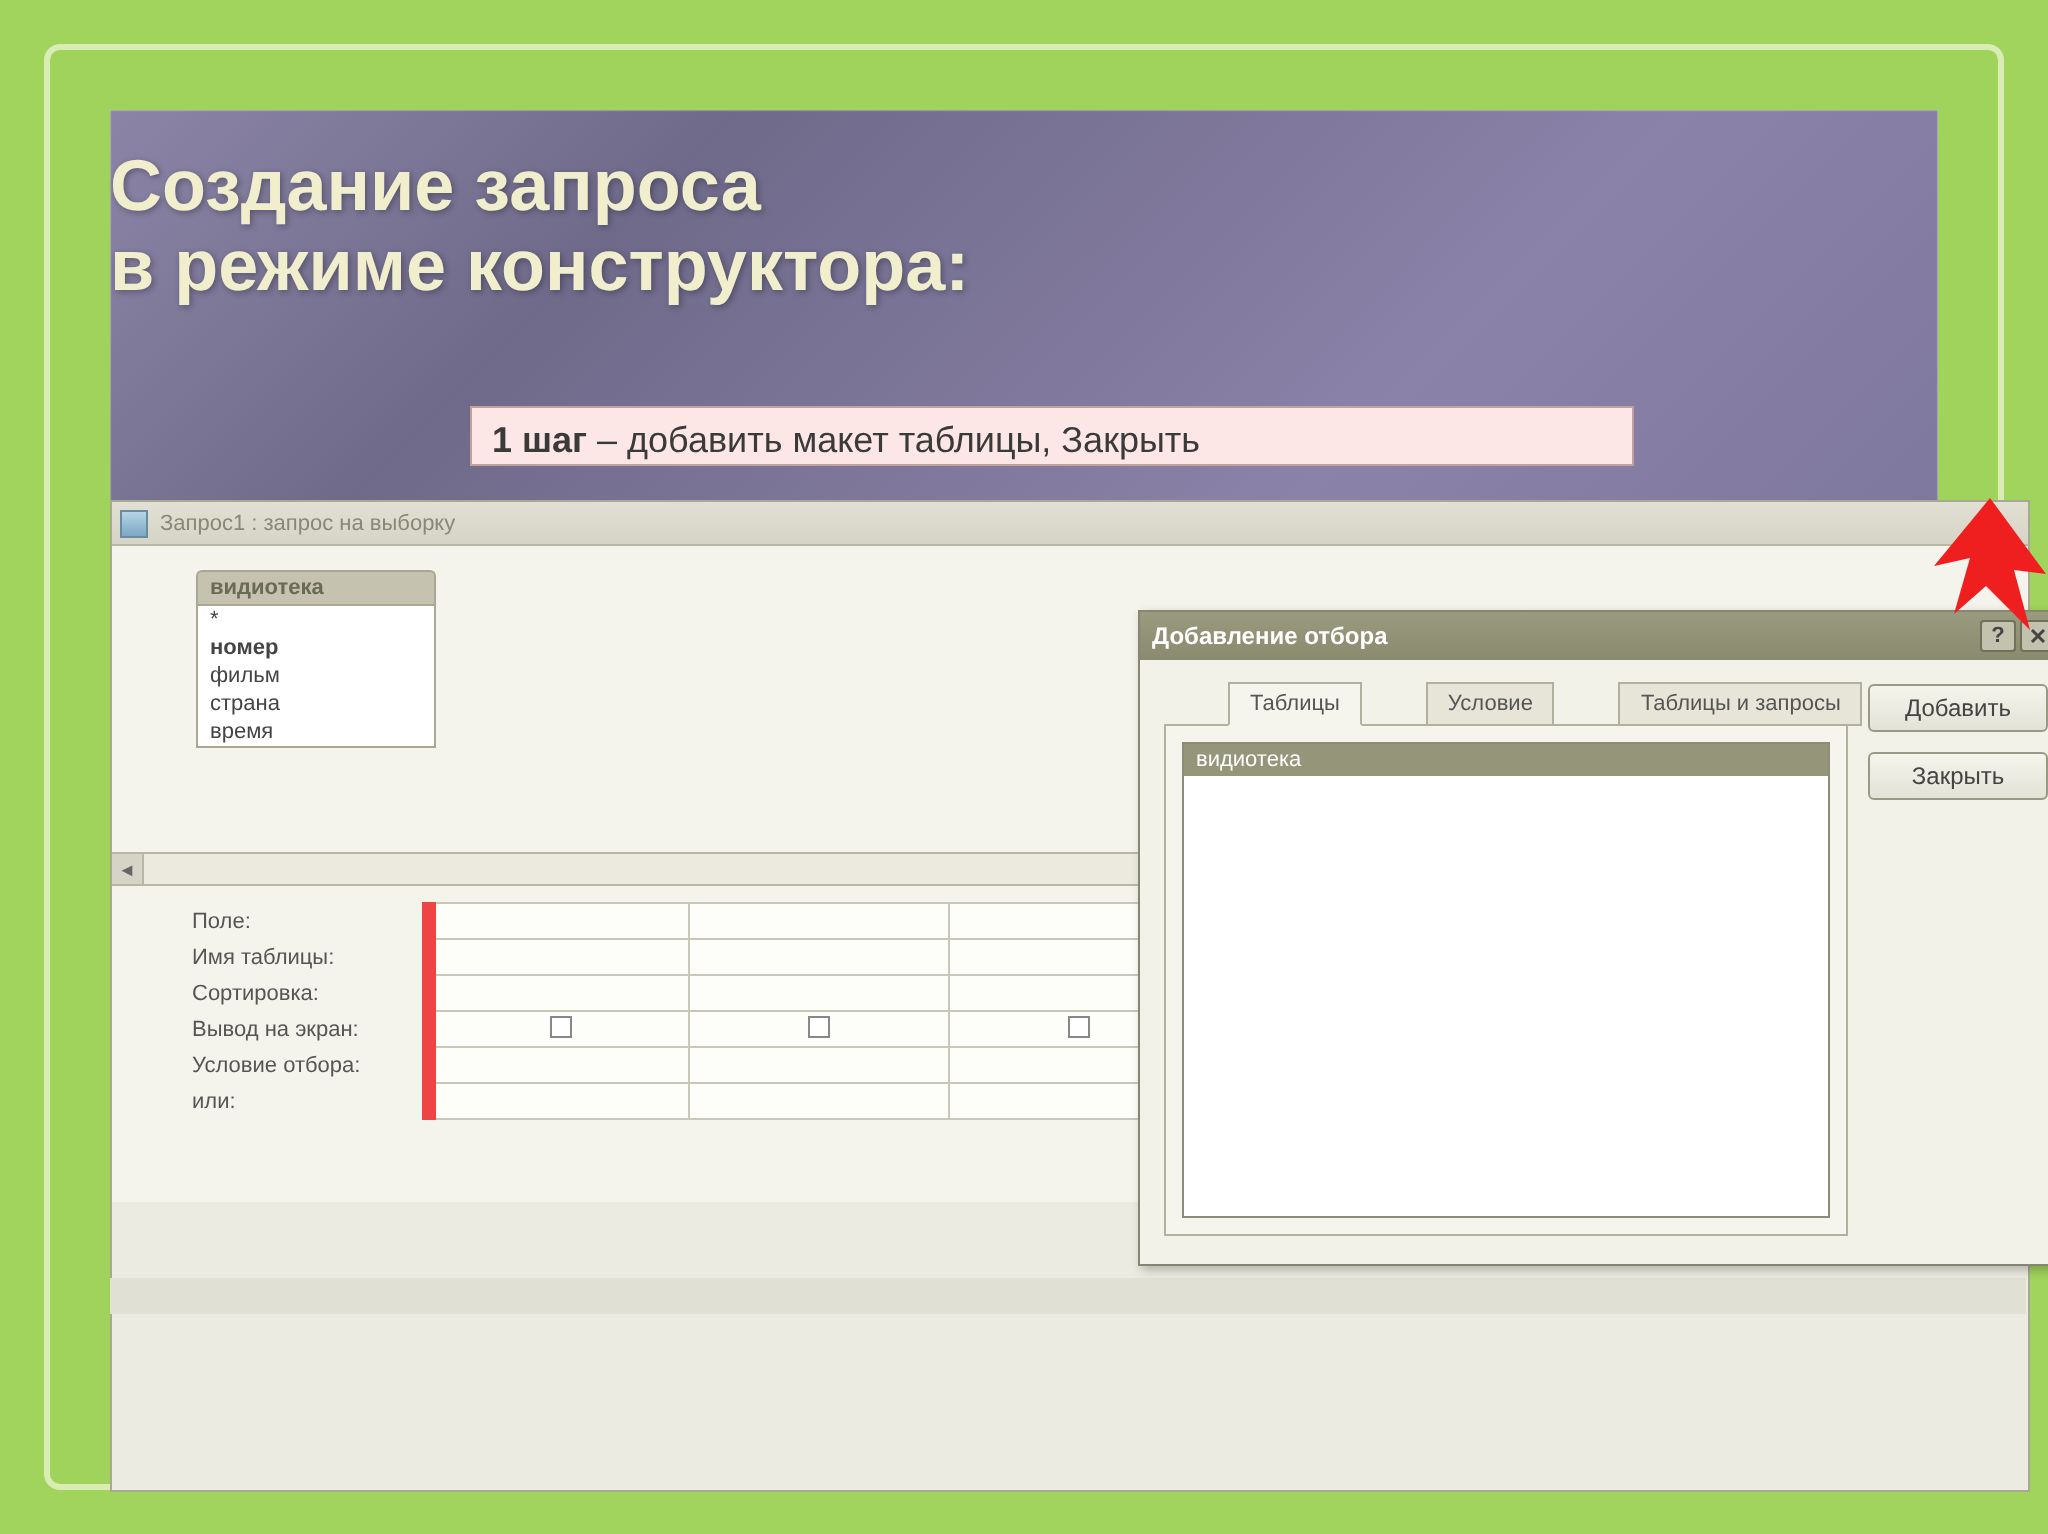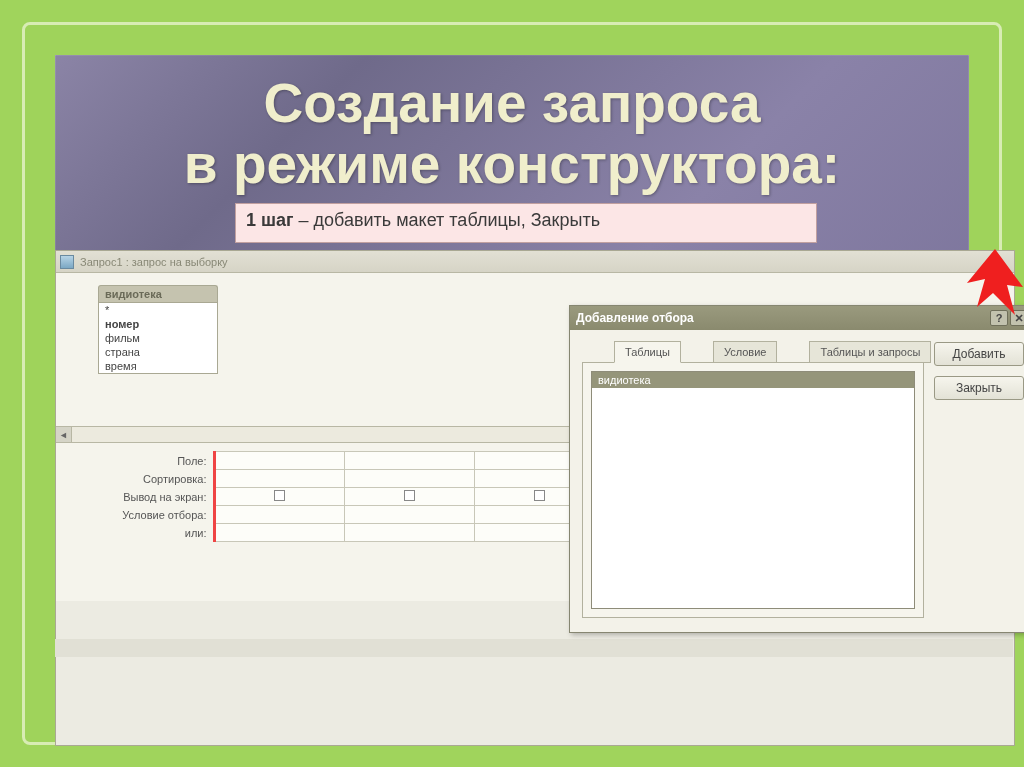--- a/index.html
+++ b/index.html
@@ -17,32 +17,32 @@
   border: 3px solid #d8ecb4;
   border-radius: 8px;
 }
 .inner-panel {
   position: absolute;
   left: 30px; top: 30px; right: 30px; bottom: 30px;
   background: linear-gradient(135deg, #8b84a6 0%, #6f6a8a 20%, #8a82a8 50%, #7a739a 80%, #8e87ac 100%);
   box-shadow: inset 0 0 1px #fff;
 }
 .title-block {
-  text-align: center;
+  text-align: left;
   padding-top: 18px;
   color: #f0eecc;
-  font-size: 55px;
+  font-size: 36px;
   font-weight: bold;
   line-height: 1.1;
   text-shadow: 1px 1px 3px rgba(0,0,0,.3);
 }
 .step-box {
   position: absolute;
   left: 180px; top: 148px;
-  width: 582px; height: 40px;
+  width: 582px; height: 30px;
   background: #fce6e6;
   border: 1px solid #c1a0a0;
   padding: 6px 10px;
   font-size: 18px;
   color: #3a3a3a;
 }
 .step-box b { font-weight: bold; }
 .app-window {
   position: absolute;
   left: 0px; top: 195px;
@@ -120,24 +120,23 @@
   position: relative;
 }
 .grid-table {
   position: absolute;
   left: 0; top: 8px;
   border-collapse: collapse;
   font-size: 11px;
   color: #555;
 }
 .grid-table td.label {
-  text-align: right;
   padding: 1px 6px 1px 40px;
   width: 158px;
-  border-right: 3px solid #ef4444;
+  border-right: 7px solid #ef4444;
 }
 .grid-table td.cell {
   width: 130px;
   height: 18px;
   border: 1px solid #c8c7b8;
   background: #fdfdf9;
   text-align: center;
 }
 .checkbox {
   display: inline-block;
@@ -280,20 +279,26 @@
       <div class="grid-pane">
         <table class="grid-table">
           <tbody>
               <tr>
                 <td class="label">Поле:</td>
                 <td class="cell"></td>
                 <td class="cell"></td>
                 <td class="cell"></td>
               </tr>
           <tr>
+                <td class="label">Имя таблицы:</td>
+                <td class="cell"></td>
+                <td class="cell"></td>
+                <td class="cell"></td>
+              </tr>
+          <tr>
                 <td class="label">Сортировка:</td>
                 <td class="cell"></td>
                 <td class="cell"></td>
                 <td class="cell"></td>
               </tr>
           <tr>
                 <td class="label">Вывод на экран:</td>
                 <td class="cell"><span class="checkbox"></span></td>
                 <td class="cell"><span class="checkbox"></span></td>
                 <td class="cell"><span class="checkbox"></span></td>

